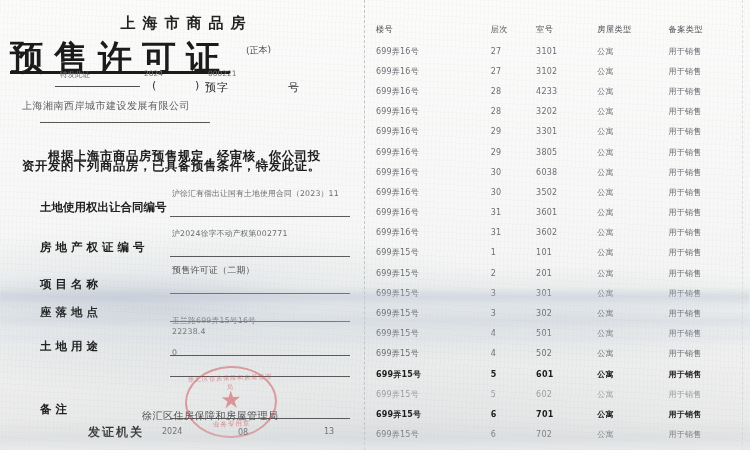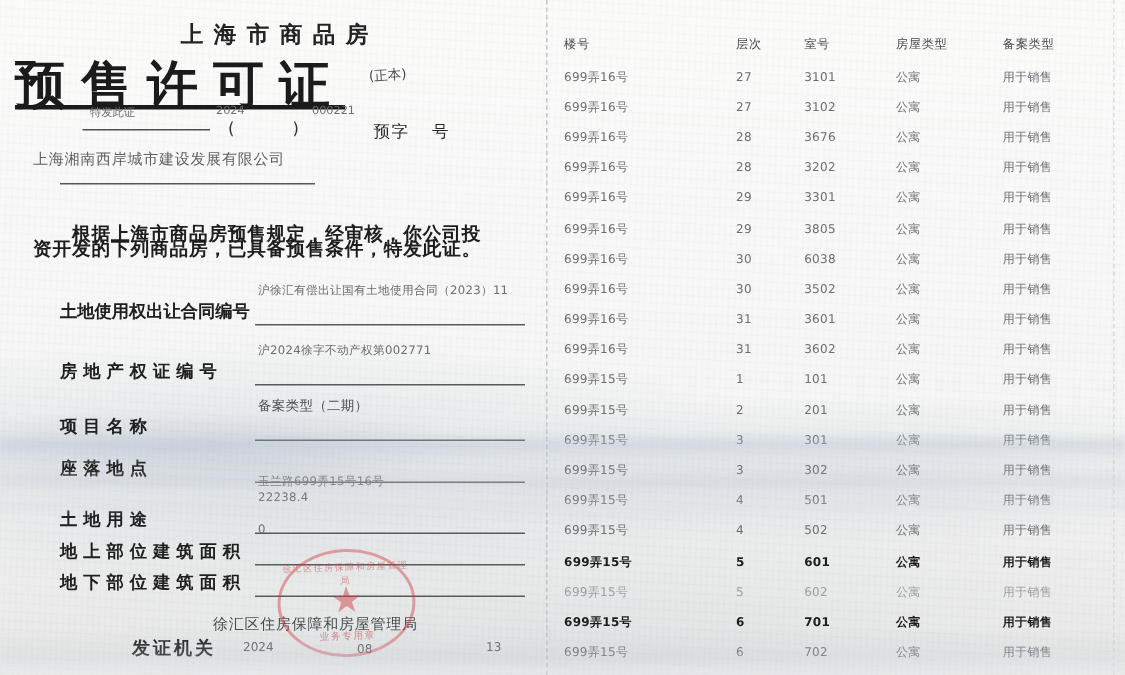--- a/index.html
+++ b/index.html
@@ -45,21 +45,21 @@
   #numrow{position:absolute;left:60px;top:70px;width:300px;height:14px;}
   #numrow .hw{position:absolute;font-size:7.5px;color:#6e6e72;white-space:nowrap;}
   #nr-a{left:0px;top:0px;}
   #nr-b{left:84px;top:-1px;}
   #nr-c{left:148px;top:-1px;}
   #numline{
     position:absolute;left:55px;top:86px;width:85px;border-bottom:1px solid #4f4f4f;height:0;
   }
   #paren-l{position:absolute;left:152px;top:79px;font-size:11px;color:#333;}
   #paren-r{position:absolute;left:195px;top:79px;font-size:11px;color:#333;}
-  #yuzi{position:absolute;left:205px;top:80px;font-size:11px;color:#282828;letter-spacing:1px;margin-left:44px;}
+  #yuzi{position:absolute;left:205px;top:80px;font-size:11px;color:#282828;letter-spacing:1px;}
   #haochar{position:absolute;left:288px;top:80px;font-size:11px;color:#282828;}
   #company{
     position:absolute;left:22px;top:99px;font-size:10px;color:#5d5f63;letter-spacing:.5px;
   }
   #compline{position:absolute;left:40px;top:122px;width:170px;border-bottom:1px solid #575757;}
   #body-p1{
     position:absolute;left:48px;top:148px;width:300px;font-size:12.4px;color:#1e1e1e;
     letter-spacing:.6px;font-weight:bold;
   }
   #body-p2{
@@ -188,47 +188,46 @@
     </div>
 
     <div class="fieldrow" style="top:238px">
       <div class="flabel cn">房 地 产 权 证 编 号</div>
       <div class="fval">沪2024徐字不动产权第002771</div>
       <div class="fline"></div>
     </div>
 
     <div class="fieldrow" style="top:275px">
       <div class="flabel cn">项    目    名    称</div>
-      <div class="fval big" style="top:-11px">备案类型（二期）</div>
+      <div class="fval big" style="top:-11px">预售许可证（二期）</div>
       <div class="fline"></div>
     </div>
 
     <div class="fieldrow" style="top:303px">
       <div class="flabel cn">座    落    地    点</div>
       <div class="fval" style="top:12px">玉兰路699弄15号16号</div>
       <div class="fline"></div>
     </div>
 
     <div class="fieldrow" style="top:337px">
       <div class="flabel cn">土    地    用    途</div>
       <div class="fval">22238.4</div>
       <div class="fline"></div>
     </div>
 
     <div class="fieldrow" style="top:358px">
-      <div class="flabel cn">地 上 部 位 建 筑 面 积</div>
       <div class="fval">0</div>
       <div class="fline"></div>
     </div>
 
-    <div class="fieldrow" style="top:379px">
-      <div class="flabel cn">地 下 部 位 建 筑 面 积</div>
-      <div class="fline"></div>
-    </div>
-
+
+    <div class="fieldrow" style="top:400px">
+      <div class="flabel cn">备        注</div>
+      <div class="fline"></div>
+    </div>
 
     <div id="issuer-name" class="cn">徐汇区住房保障和房屋管理局</div>
 
     <div id="issuer-row">
       <div id="issuer-label" class="cn">发证机关</div>
       <div id="dy">2024</div>
       <div id="dm">08</div>
       <div id="dd">13</div>
     </div>
 
@@ -264,21 +263,21 @@
           <tr>
             <td class="c-bld">699弄16号</td>
             <td class="c-flr">27</td>
             <td class="c-rm">3102</td>
             <td class="c-ty">公寓</td>
             <td class="c-rec">用于销售</td>
           </tr>
           <tr>
             <td class="c-bld">699弄16号</td>
             <td class="c-flr">28</td>
-            <td class="c-rm">3676</td>
+            <td class="c-rm">4233</td>
             <td class="c-ty">公寓</td>
             <td class="c-rec">用于销售</td>
           </tr>
           <tr>
             <td class="c-bld">699弄16号</td>
             <td class="c-flr">28</td>
             <td class="c-rm">3202</td>
             <td class="c-ty">公寓</td>
             <td class="c-rec">用于销售</td>
           </tr>

